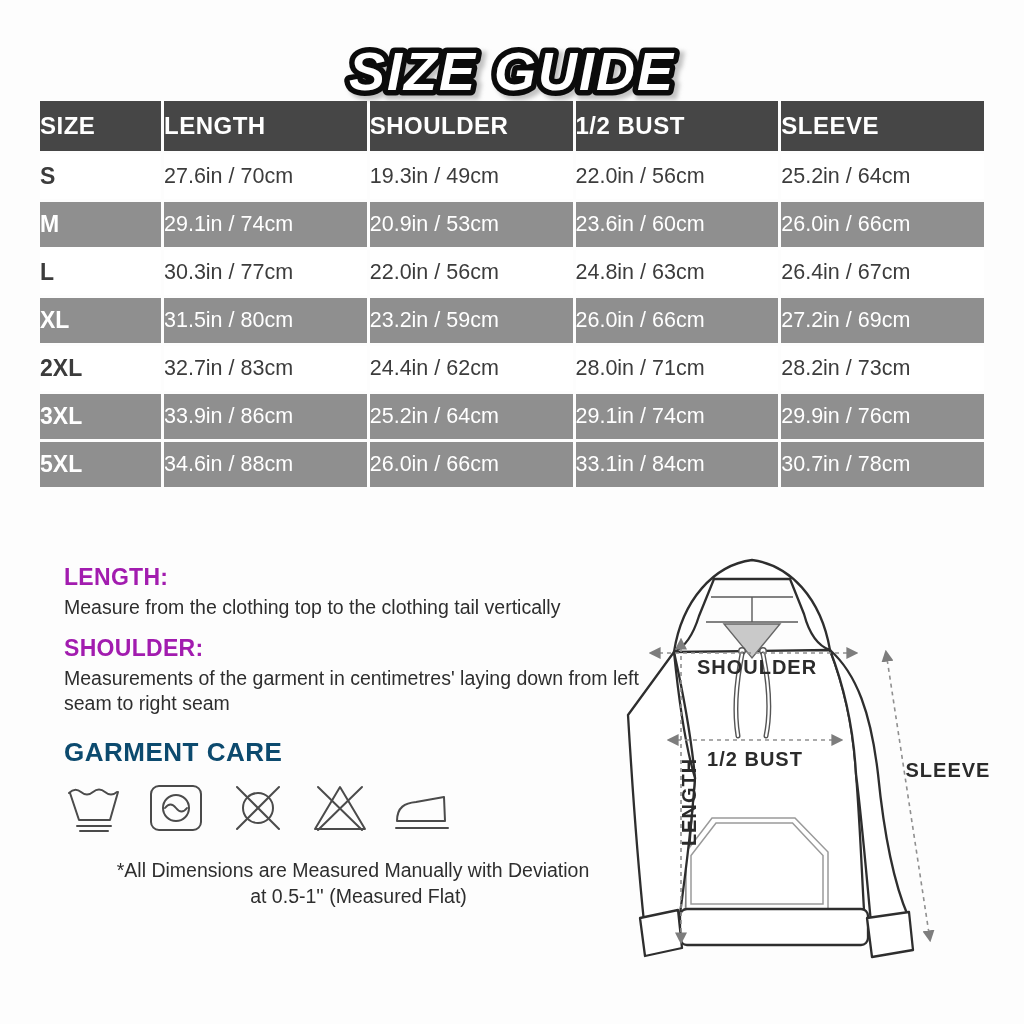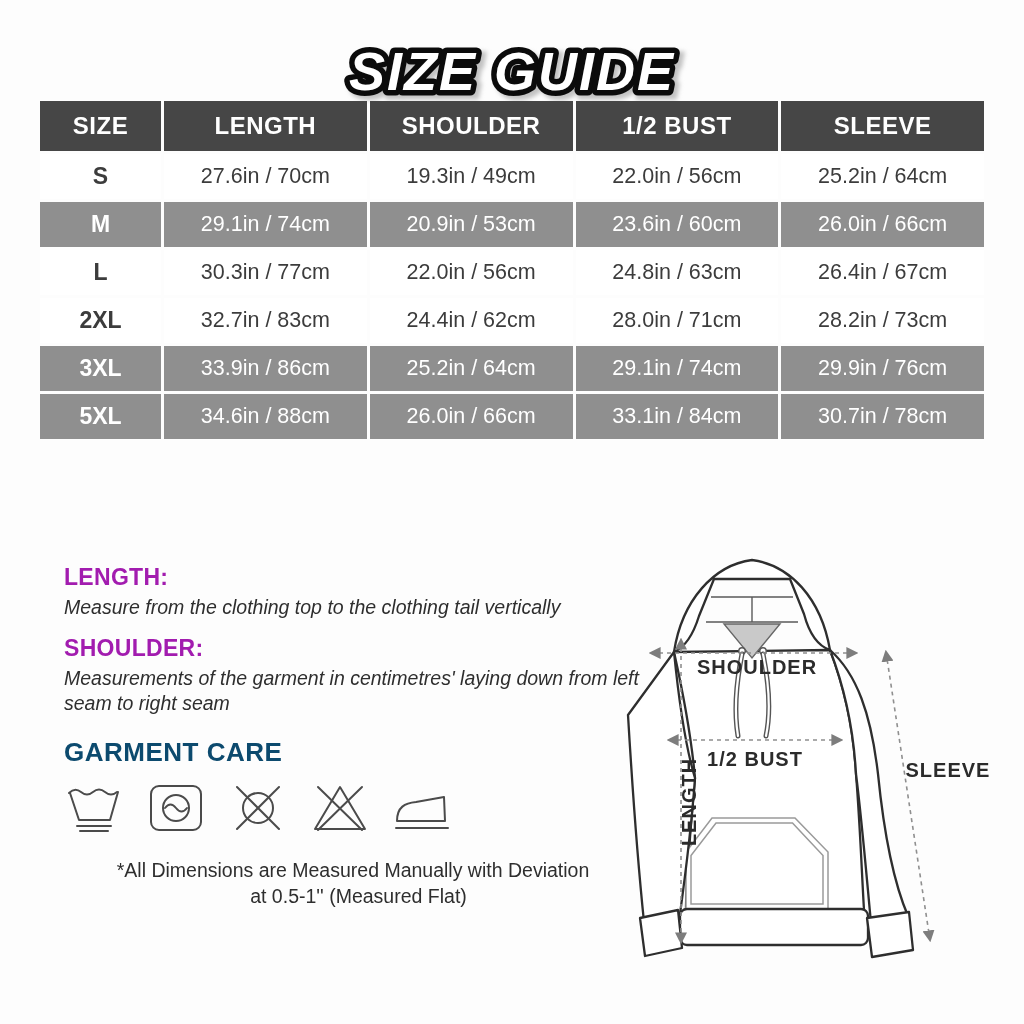--- a/index.html
+++ b/index.html
@@ -13,41 +13,41 @@
   .title-svg { position:absolute; left:0; top:18px; width:1024px; height:100px; }
   .title-svg text {
     font-family:"Liberation Sans", sans-serif;
     font-weight:bold; font-style:italic;
     font-size:54px; letter-spacing:2px;
   }
   
   .size-table {
     position:absolute; left:37px; top:98px; width:950px;
     border-collapse:separate; border-spacing:3px;
-    table-layout:fixed; text-align:center;
+    table-layout:fixed; text-align:left;
   }
   .size-table th {
     background:#464646; color:#ffffff;
     font-size:24px; font-weight:bold; letter-spacing:0.5px;
     height:50px; vertical-align:middle;
   }
   .size-table td {
     background:#ffffff; color:#3c3c3c;
     font-size:21.5px; height:45px; vertical-align:middle;
   }
   .size-table td.size-cell { font-weight:bold; font-size:23px; }
   .size-table tr.alt td { background:#8f8f8f; color:#ffffff; }
   
   .info { position:absolute; left:64px; top:564px; width:578px; }
   .def-term {
     font-size:23px; font-weight:bold; color:#a21caf;
     letter-spacing:0.3px; margin:15px 0 4px;
   }
   .def-term.first { margin-top:0; }
-  .def-desc { font-size:19.5px; color:#2e2e2e; line-height:1.27;font-style:italic; }
+  .def-desc { font-size:19.5px; color:#2e2e2e; line-height:1.27; }
   .care-title {
     font-size:26px; font-weight:bold; color:#0c4a6e;
     letter-spacing:0.5px; margin:22px 0 12px;
   }
   .care-icons { display:flex; align-items:center; gap:22px; }
   .care-icons svg { width:60px; height:56px; display:block; }
   .care-icons svg * {
     fill:none; stroke:#4b4b4b; stroke-width:2;
     stroke-linecap:round; stroke-linejoin:round;
   }
@@ -111,20 +111,27 @@
         <td>23.6in / 60cm</td>
         <td>26.0in / 66cm</td>
       </tr>
       <tr>
         <td class="size-cell">L</td>
         <td>30.3in / 77cm</td>
         <td>22.0in / 56cm</td>
         <td>24.8in / 63cm</td>
         <td>26.4in / 67cm</td>
       </tr>
+      <tr class="alt">
+        <td class="size-cell">XL</td>
+        <td>31.5in / 80cm</td>
+        <td>23.2in / 59cm</td>
+        <td>26.0in / 66cm</td>
+        <td>27.2in / 69cm</td>
+      </tr>
       <tr>
         <td class="size-cell">2XL</td>
         <td>32.7in / 83cm</td>
         <td>24.4in / 62cm</td>
         <td>28.0in / 71cm</td>
         <td>28.2in / 73cm</td>
       </tr>
       <tr class="alt">
         <td class="size-cell">3XL</td>
         <td>33.9in / 86cm</td>

